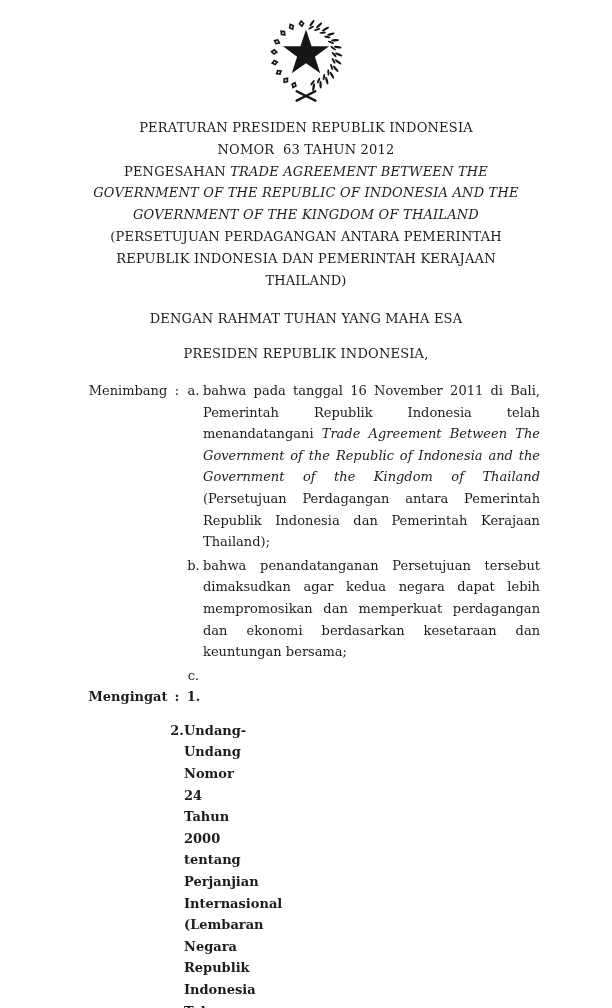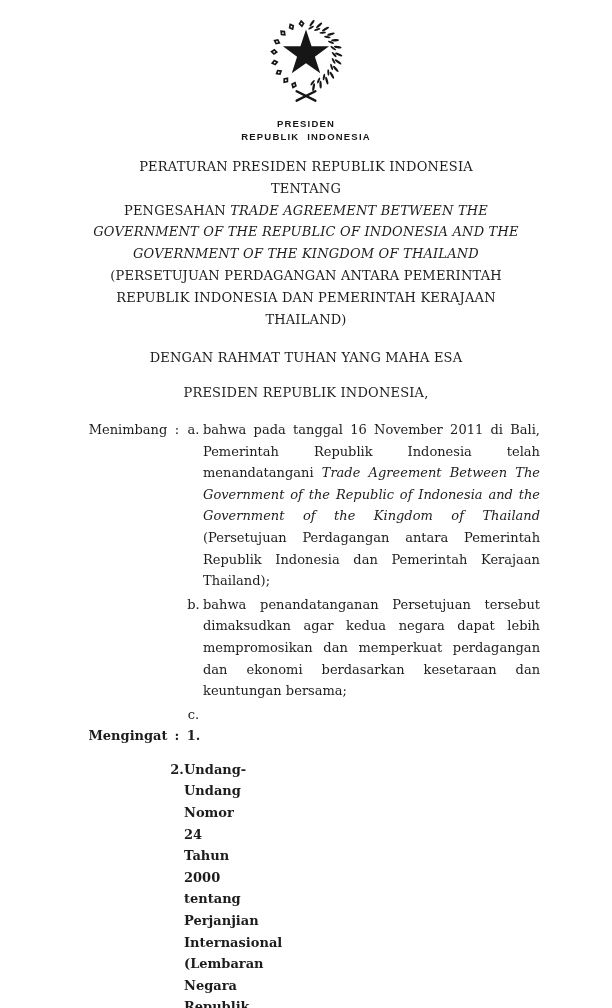--- a/index.html
+++ b/index.html
@@ -108,28 +108,24 @@
       <use href="#grain" transform="rotate(114 55 50)"></use>
       <use href="#grain" transform="rotate(127 55 50)"></use>
       <use href="#grain" transform="rotate(140 55 50)"></use>
       <use href="#grain" transform="rotate(153 55 50)"></use>
       <use href="#grain" transform="rotate(166 55 50)"></use>
 
       <path d="M43,96 L67,108 M67,96 L43,108" stroke="#161616" stroke-width="3" stroke-linecap="round" fill="none"></path>
     </svg>
   </div>
 
-  <div class="letterhead">
-    <div>PRESIDEN</div>
-    <div>REPUBLIK INDONESIA</div>
-  </div>
 
   <div class="title-block">
     <div>PERATURAN PRESIDEN REPUBLIK INDONESIA</div>
-    <div>TENTANG</div>
+    <div>NOMOR&nbsp; 63 TAHUN 2012</div>
     <div class="subject"><span>PENGESAHAN </span><span class="it">TRADE AGREEMENT BETWEEN THE GOVERNMENT OF THE REPUBLIC OF INDONESIA AND THE GOVERNMENT OF THE KINGDOM OF THAILAND</span><span> (PERSETUJUAN PERDAGANGAN ANTARA PEMERINTAH REPUBLIK INDONESIA DAN PEMERINTAH KERAJAAN THAILAND)</span></div>
     <div class="invocation">DENGAN RAHMAT TUHAN YANG MAHA ESA</div>
     <div class="authority">PRESIDEN REPUBLIK INDONESIA,</div>
   </div>
 
   <div class="clause-grid menimbang">
     <div class="c-label">Menimbang</div>
     <div class="c-colon">:</div>
     <div class="c-marker">a.</div>
     <div class="c-text"><span>bahwa pada tanggal 16 November 2011 di Bali, Pemerintah Republik Indonesia telah menandatangani </span><span class="it">Trade Agreement Between The Government of the Republic of Indonesia and the Government of the Kingdom of Thailand</span><span> (Persetujuan Perdagangan antara Pemerintah Republik Indonesia dan Pemerintah Kerajaan Thailand);</span></div>

